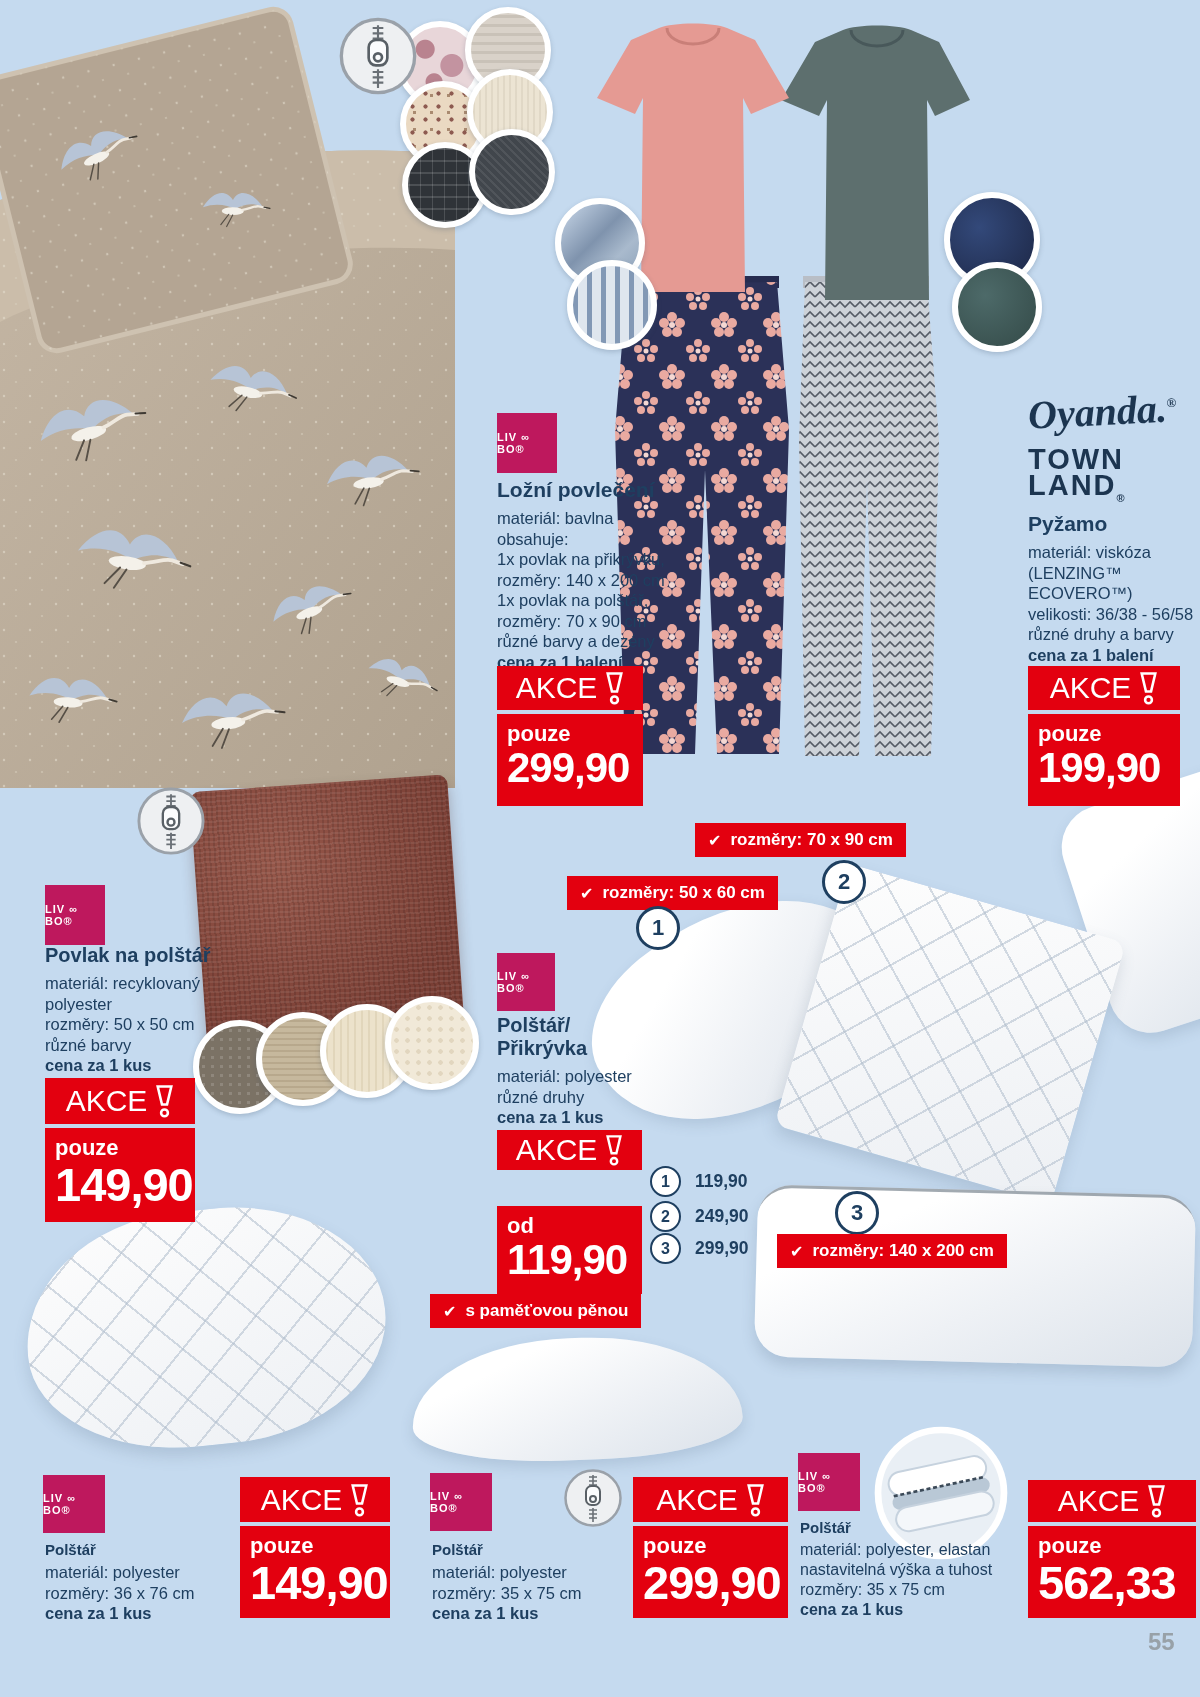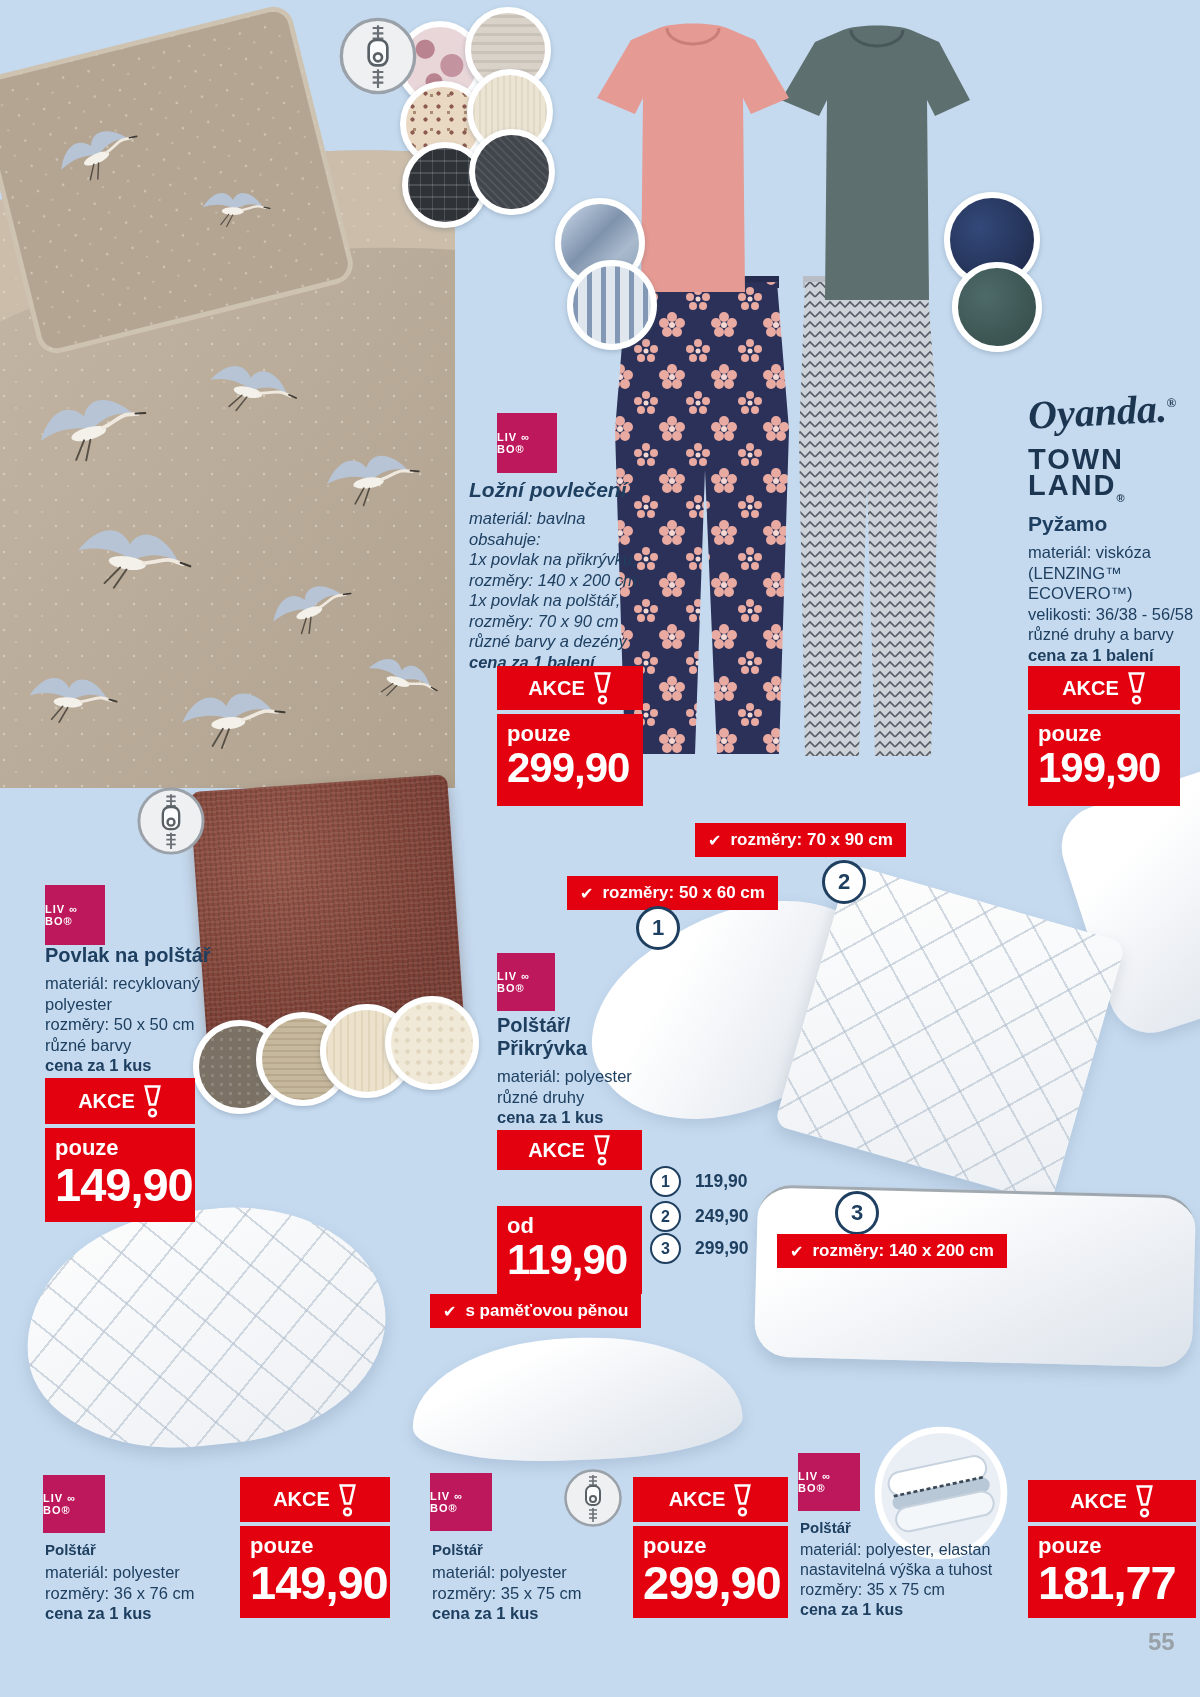--- a/index.html
+++ b/index.html
@@ -26,21 +26,21 @@
         color:#1c3550;z-index:5;}
   .townland .reg{font-size:11px;vertical-align:sub;letter-spacing:0;}
   
   .info{position:absolute;z-index:5;color:#1e3f60;}
   .ititle{font-weight:700;font-size:21px;margin-bottom:6px;}
   .ititle-sm{font-weight:700;font-size:15px;margin-bottom:4px;}
   .iline{font-size:16.5px;line-height:20.5px;}
   .bold{font-weight:700;}
   
   .akce{position:absolute;background:#e3000f;color:#fff;display:flex;align-items:center;
-        justify-content:center;gap:8px;font-weight:700;font-size:20px;z-index:5;height:44px;}
+        justify-content:center;gap:8px;font-weight:400;font-size:30px;z-index:5;height:44px;}
   .akce svg{display:block;}
   .pricebox{position:absolute;background:#e3000f;color:#fff;z-index:5;padding:8px 10px;
         box-sizing:border-box;}
   .pouze{font-size:22px;font-weight:700;line-height:1.1;}
   .amount{font-size:42px;font-weight:700;letter-spacing:-1px;line-height:1.05;white-space:nowrap;}
   .amount-lg{font-size:47px;}
   .banner{position:absolute;background:#e3000f;color:#fff;font-weight:700;font-size:17px;
         display:inline-flex;align-items:center;gap:9px;padding:0 13px;height:34px;z-index:6;
         white-space:nowrap;}
   .banner .chk{font-size:16px;}
@@ -258,21 +258,21 @@
     </div>
 
   <div class="oyanda" style="left:1028px;top:388px;">
     <span>Oyanda.</span><sup>®</sup>
   </div>
   <div class="townland" style="left:1028px;top:446px;">
     <div>TOWN</div>
     <div><span>LAND</span><span class="reg">®</span></div>
   </div>
 
-  <div class="info" style="left:469px;top:478px;width:180px;font-style:italic;">
+  <div class="info" style="left:497px;top:478px;width:180px;">
     <div class="ititle">Ložní povlečení</div>
     <div class="iline">materiál: bavlna</div>
     <div class="iline">obsahuje:</div>
     <div class="iline">1x povlak na přikrývku,</div>
     <div class="iline">rozměry: 140 x 200 cm</div>
     <div class="iline">1x povlak na polštář,</div>
     <div class="iline">rozměry: 70 x 90 cm</div>
     <div class="iline">různé barvy a dezény</div>
     <div class="iline bold">cena za 1 balení</div>
   </div>
@@ -441,18 +441,18 @@
   </div>
   <div class="akce" style="left:1028px;top:1480px;width:168px;height:42px;">
     <span>AKCE</span>
     <svg width="19" height="34" viewBox="0 0 22 40">
         <path d="M3,3 h16 l-5,21 h-6 z" fill="none" stroke="#fff" stroke-width="3"></path>
         <circle cx="11" cy="34" r="4" fill="none" stroke="#fff" stroke-width="3"></circle>
       </svg>
   </div>
   <div class="pricebox" style="left:1028px;top:1526px;width:168px;height:92px;">
     <div class="pouze">pouze</div>
-    <div class="amount amount-lg">181,77</div>
+    <div class="amount amount-lg">562,33</div>
   </div>
 
   <div class="pagenum" style="left:1148px;top:1628px;">55</div>
 
 </div>
 
 </body></html>

